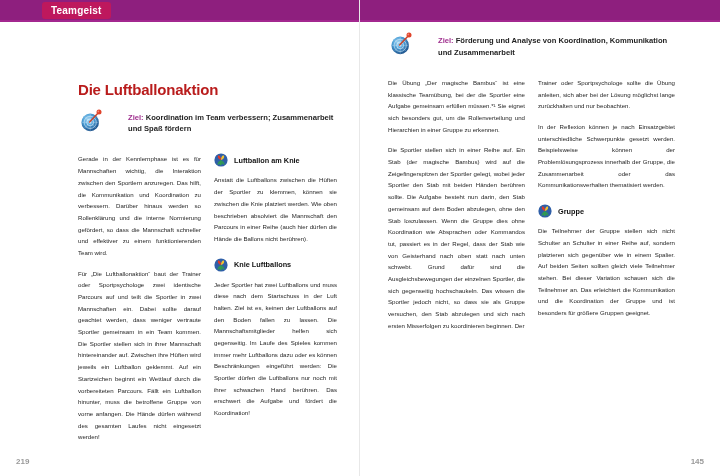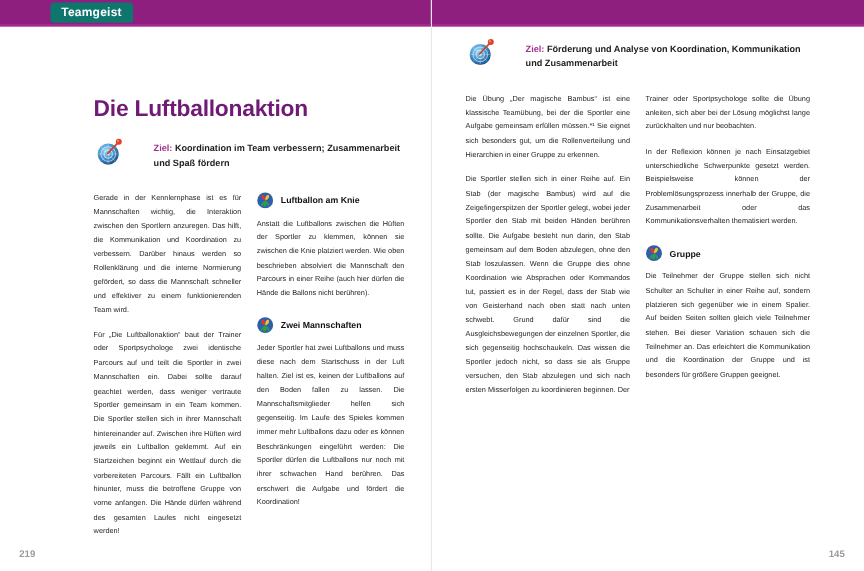--- a/index.html
+++ b/index.html
@@ -49,21 +49,21 @@
     background: #a3278f;
   }
   .header-tab {
     position: absolute;
     left: 42px;
     top: 2px;
     height: 17px;
     padding: 0 9px;
     display: flex;
     align-items: center;
-    background: #0f766e;
+    background: #be185d;
     border-radius: 3px;
   }
   .header-tab-label {
     color: #ffffff;
     font-size: 10px;
     font-weight: bold;
     letter-spacing: .2px;
     white-space: nowrap;
   }
 
@@ -74,23 +74,23 @@
     bottom: 0;
     left: 0;
     right: 0;
     padding: 0;
   }
   .page-left .page-body  { padding-left: 78px; padding-right: 22px; }
   .page-right .page-body { padding-left: 28px; padding-right: 45px; }
 
   .article-title {
     margin-top: 60px;
-    font-size: 19px;
-    font-weight: bold;
-    color: #701a75;
+    font-size: 15px;
+    font-weight: bold;
+    color: #b91c1c;
     letter-spacing: -0.2px;
     line-height: 1.1;
   }
 
   
   .goal-row {
     display: flex;
     align-items: flex-start;
     margin-top: 11px;
     gap: 24px;
@@ -244,21 +244,21 @@
             <span class="flower-icon">
               <svg viewBox="0 0 14 14" width="14" height="14" aria-hidden="true">
                 <circle cx="7" cy="7" r="6.6" fill="#2f5fa8"></circle>
                 <path d="M7 7 C4.2 6.4 3.2 4.1 4.1 2.6 C5.5 2.0 7.0 3.5 7 7 Z" fill="#e0392a"></path>
                 <path d="M7 7 C9.8 6.4 10.8 4.1 9.9 2.6 C8.5 2.0 7.0 3.5 7 7 Z" fill="#f2c230"></path>
                 <path d="M7 7 C5.0 9.0 5.2 11.6 6.6 12.4 C8.1 11.9 8.6 9.4 7 7 Z" fill="#2f9e4f"></path>
                 <path d="M7 7 C4.6 8.2 2.9 10.4 3.6 11.8 C5.1 12.1 6.6 10.0 7 7 Z" fill="#2f9e4f" opacity="0.85"></path>
                 <path d="M7 7 C9.4 8.2 11.1 10.4 10.4 11.8 C8.9 12.1 7.4 10.0 7 7 Z" fill="#2f9e4f" opacity="0.85"></path>
               </svg>
             </span>
-            <span class="subhead-label">Zwei Mannschaften</span>
+            <span class="subhead-label">Knie Luftballons</span>
           </div>
           <p class="body">Jeder Sportler hat zwei Luftballons und muss diese nach dem Startschuss in der Luft halten. Ziel ist es, keinen der Luftballons auf den Boden fallen zu lassen. Die Mannschaftsmitglieder helfen sich gegenseitig. Im Laufe des Spieles kommen immer mehr Luftballons dazu oder es können Beschränkungen eingeführt werden: Die Sportler dürfen die Luftballons nur noch mit ihrer schwachen Hand berühren. Das erschwert die Aufgabe und fördert die Koordination!</p>
 
         </div>
       </div>
     </div>
 
     <div class="folio folio-left">219</div>
   </div>
 

